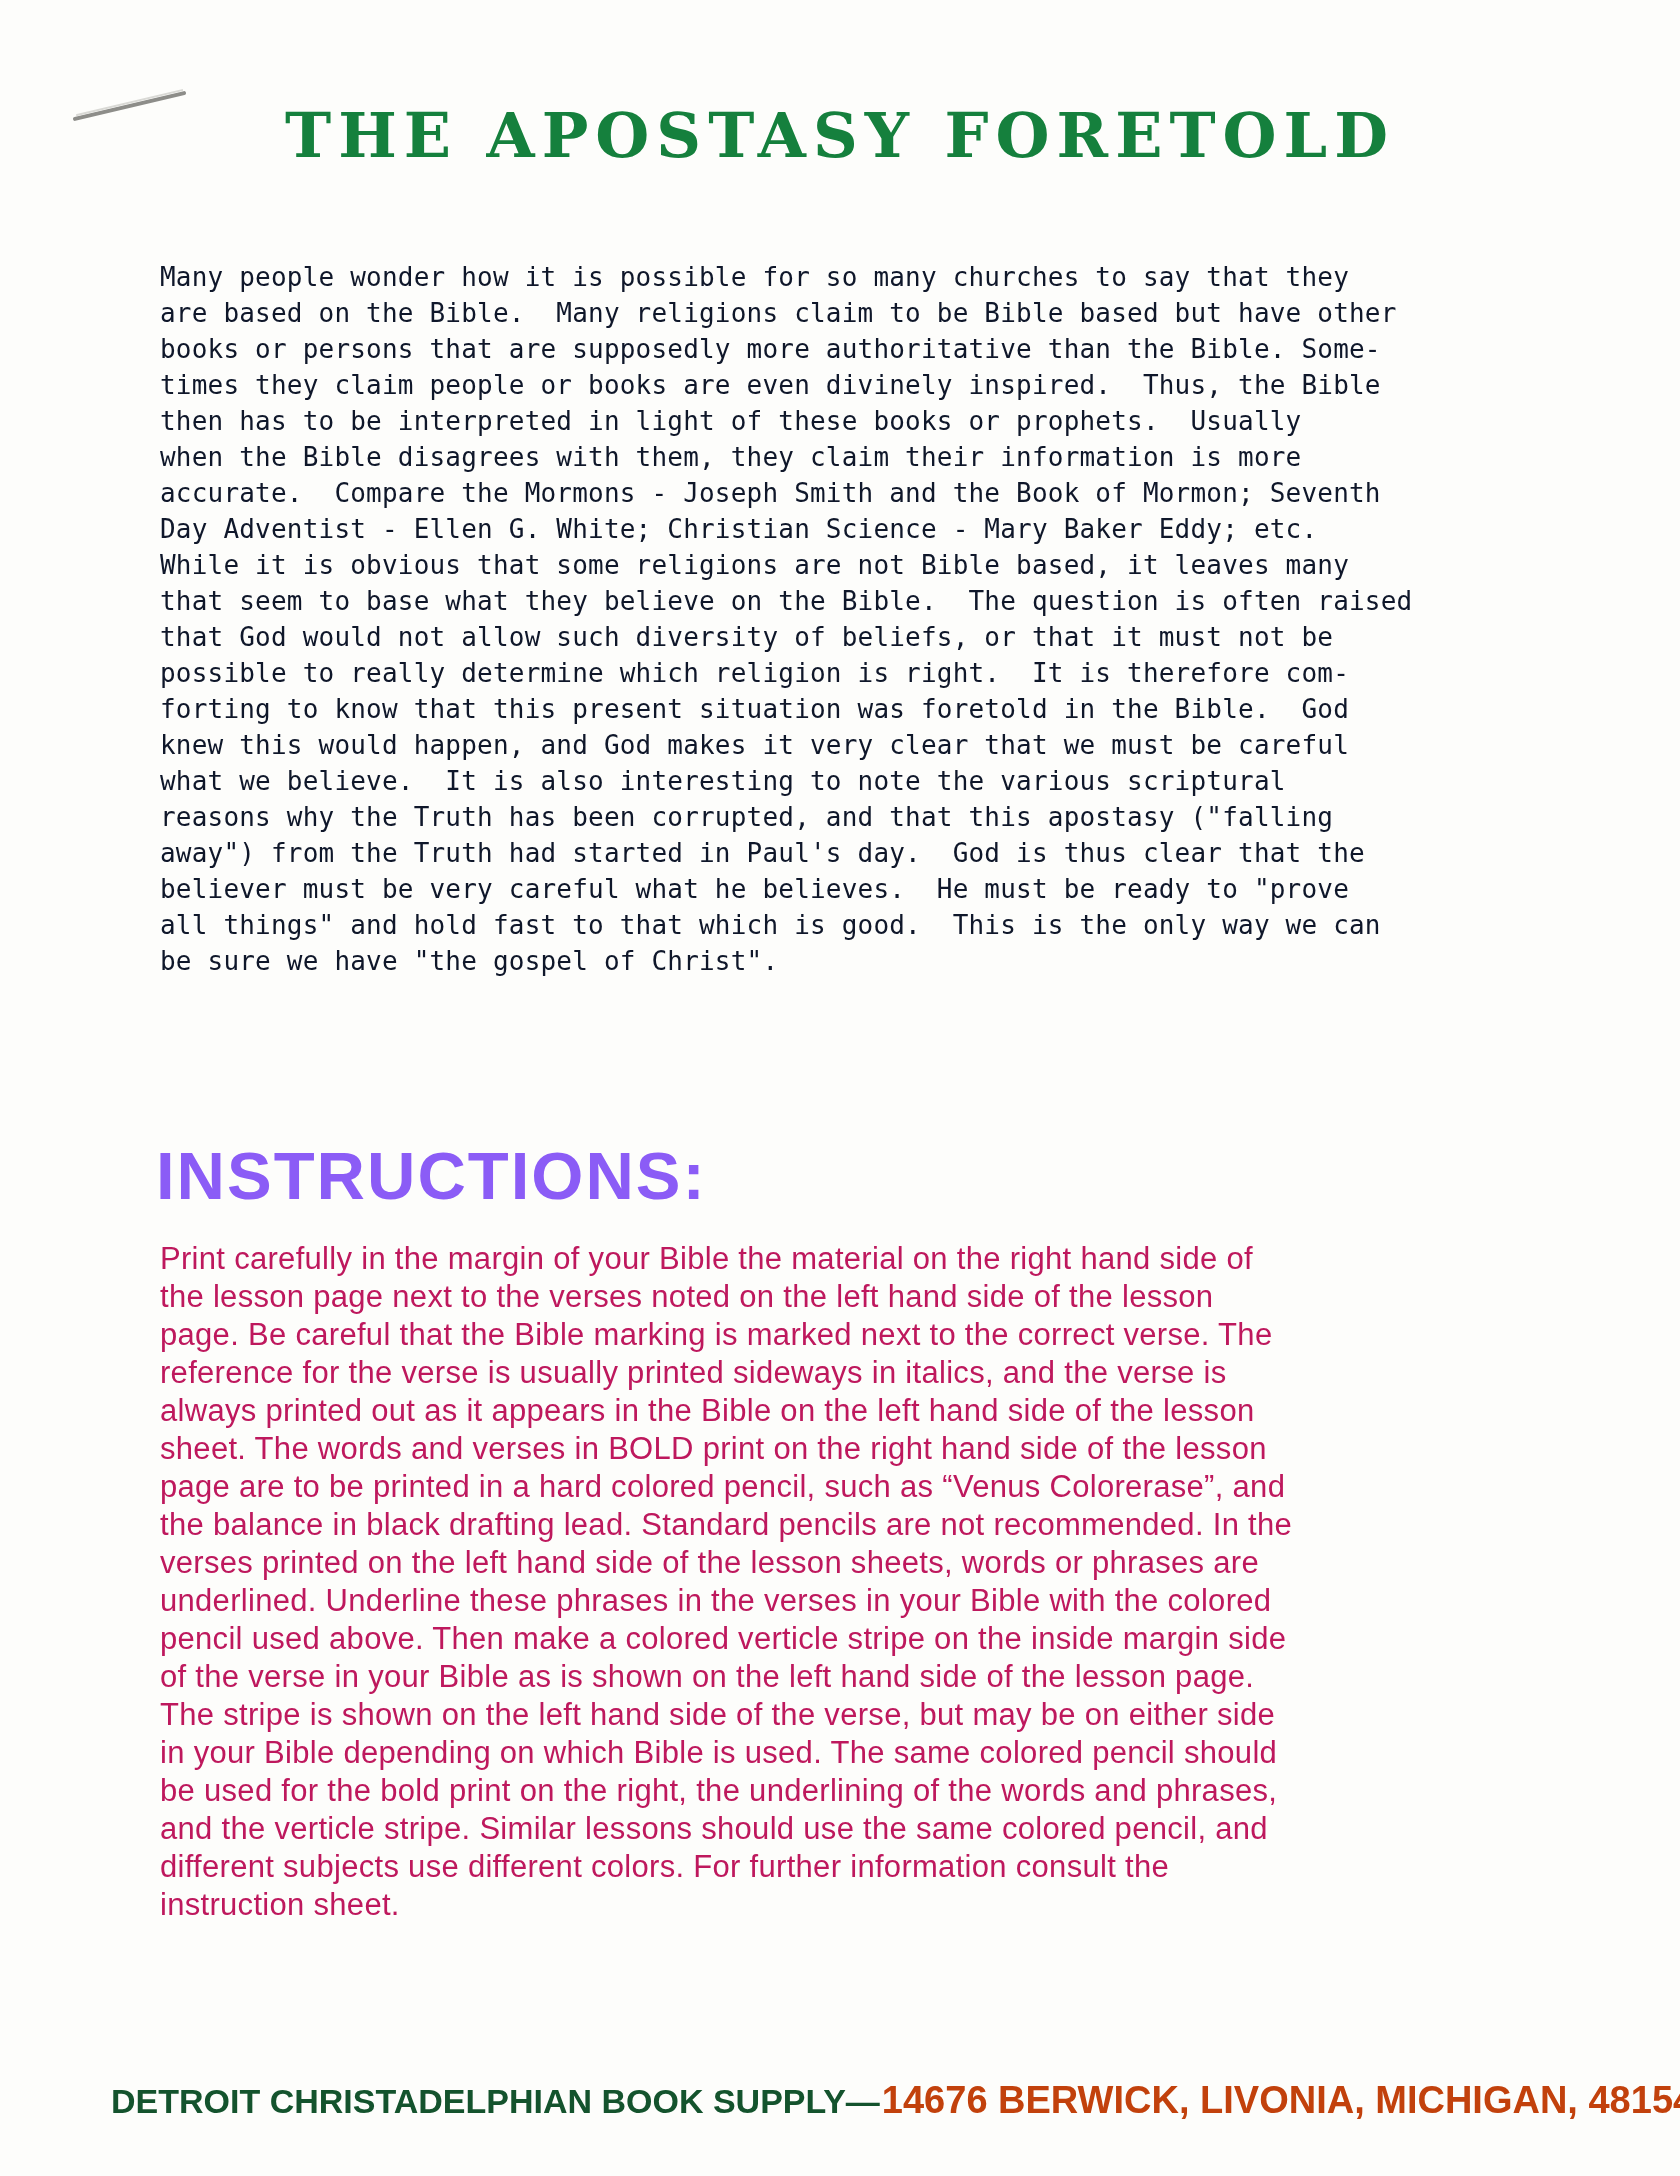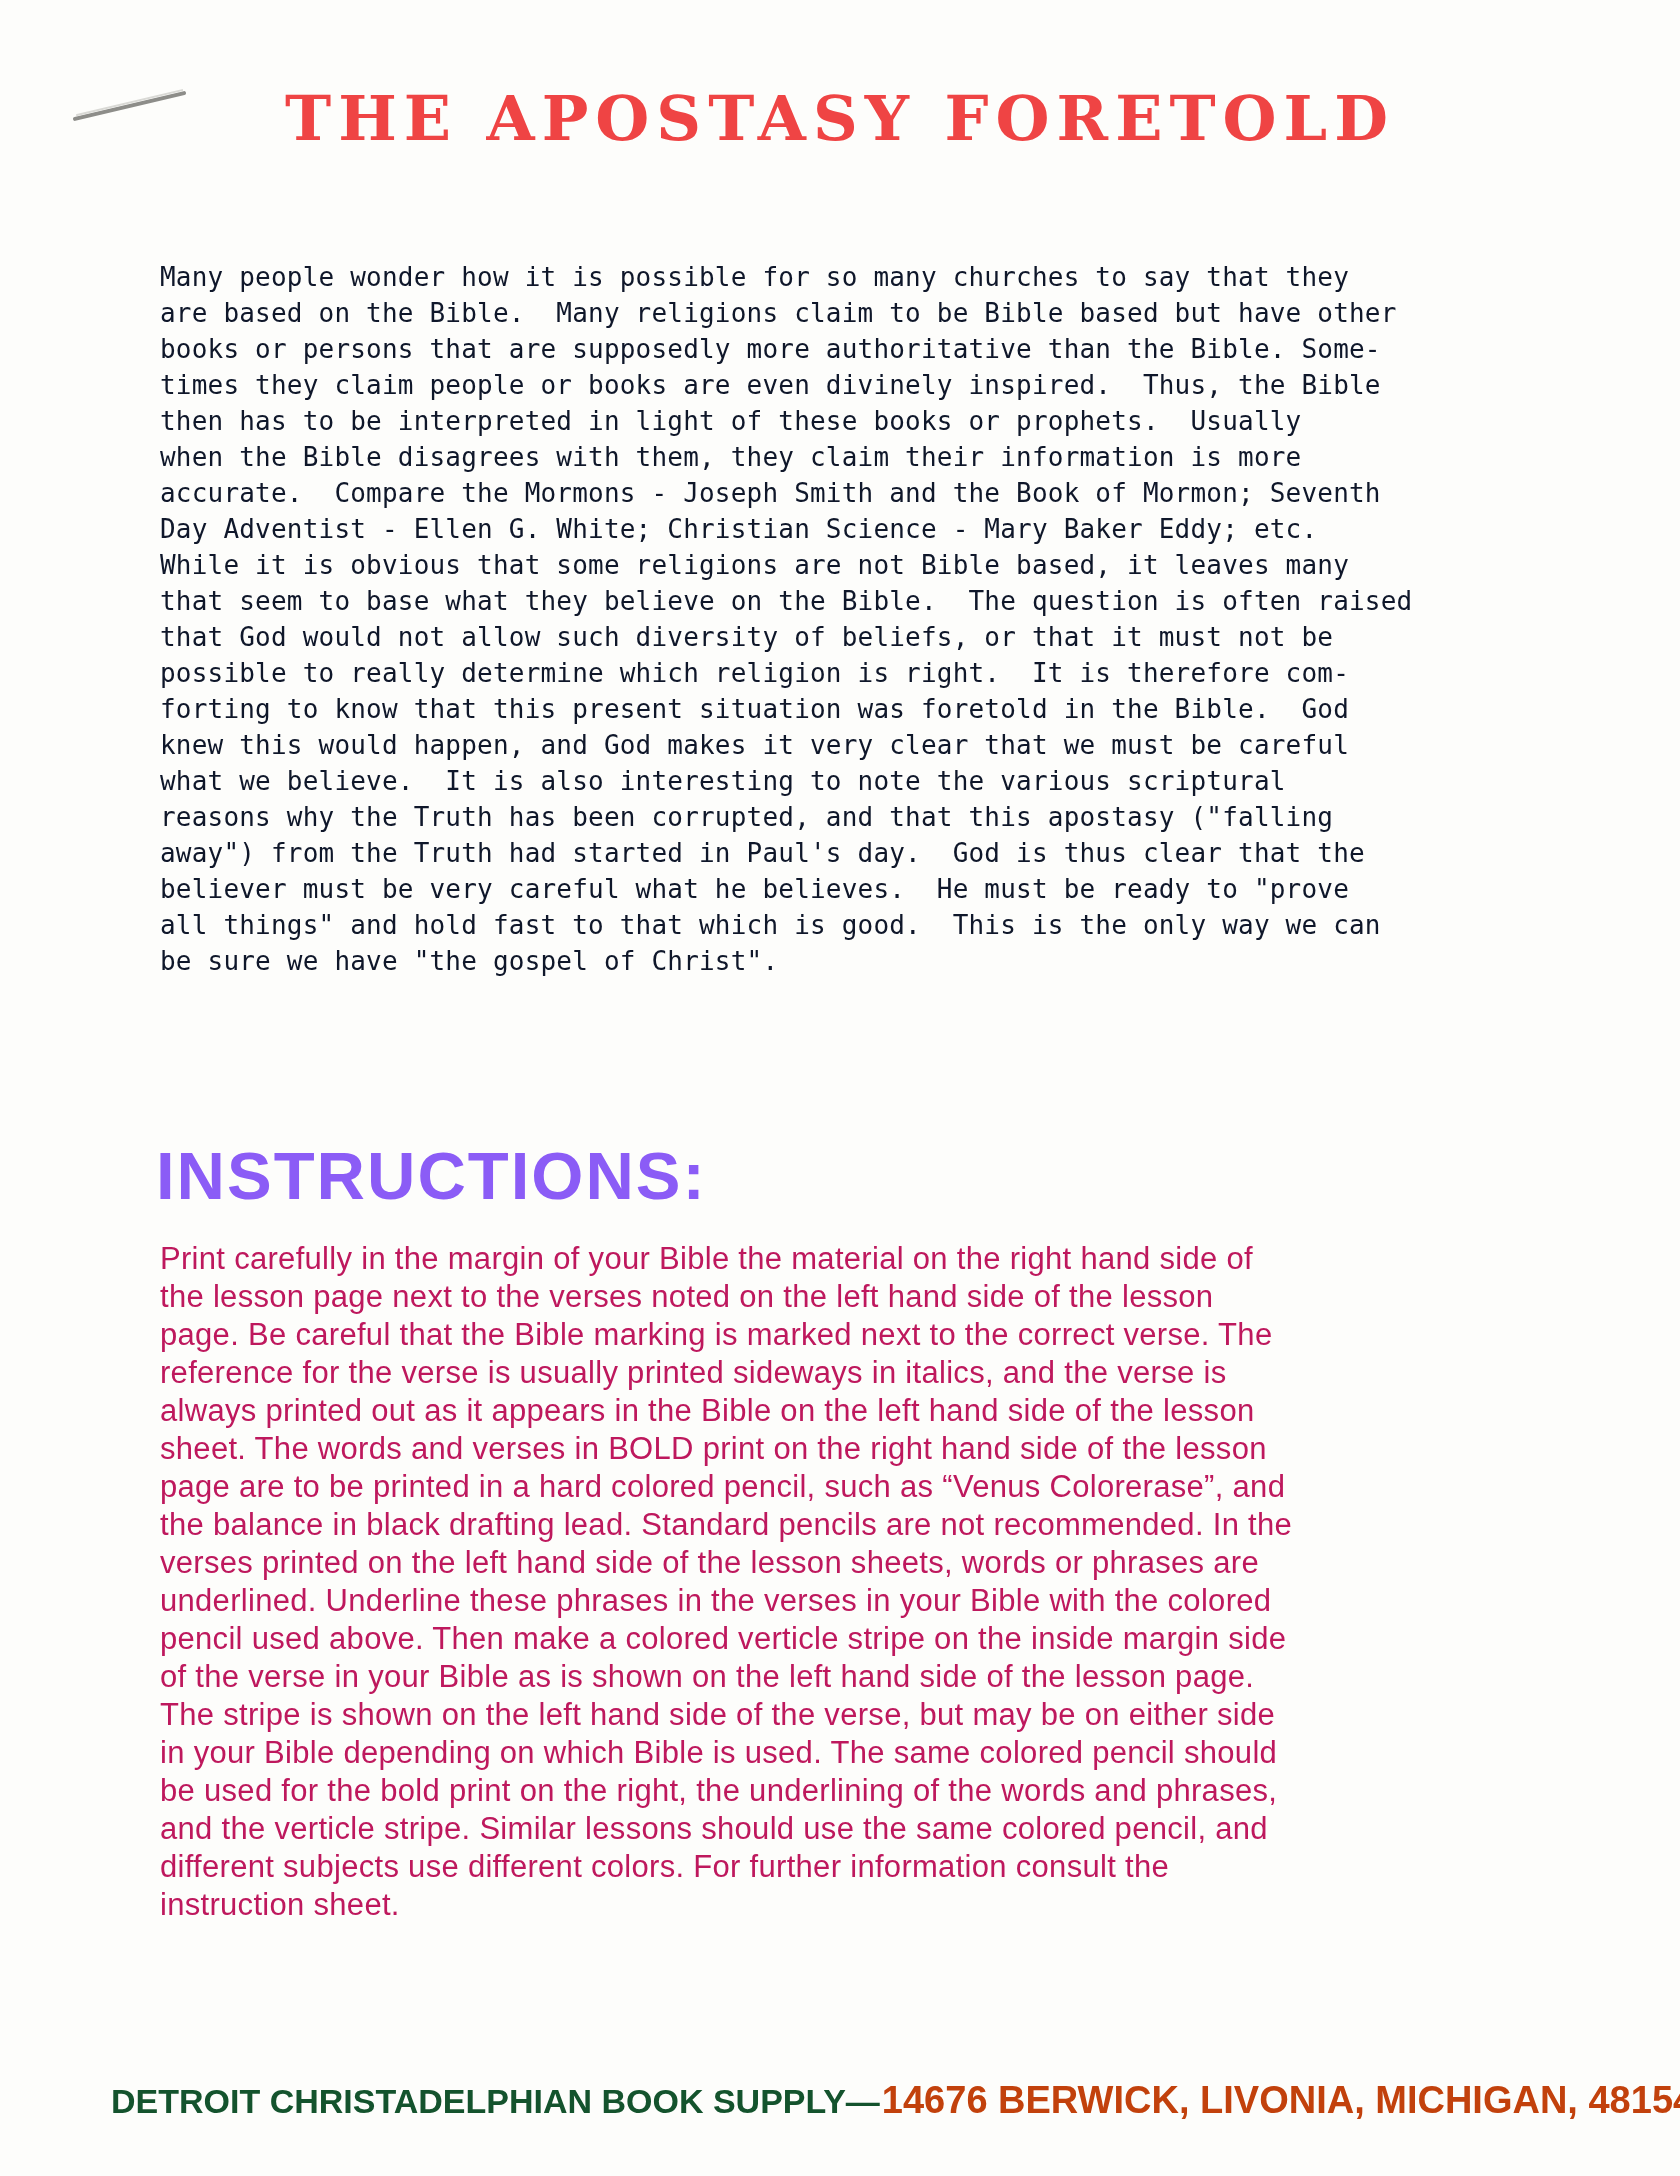--- a/index.html
+++ b/index.html
@@ -20,28 +20,28 @@
     position: absolute;
     left: 67px;
     top: 81px;
     width: 129px;
     height: 50px;
   }
   .doc-title {
     position: absolute;
     left: 0;
     right: 0;
-    top: 82px;
+    top: 99px;
     margin: 0;
     text-align: center;
     font-family: "DejaVu Serif", serif;
     font-weight: bold;
     font-size: 62px;
     letter-spacing: 7px;
-    color: #ef4444;
+    color: #15803d;
     white-space: nowrap;
   }
   .intro-paragraph {
     position: absolute;
     left: 160px;
     top: 259px;
     width: 1416px;
     font-family: "DejaVu Sans Mono", monospace;
     font-size: 26px;
     line-height: 36px;

